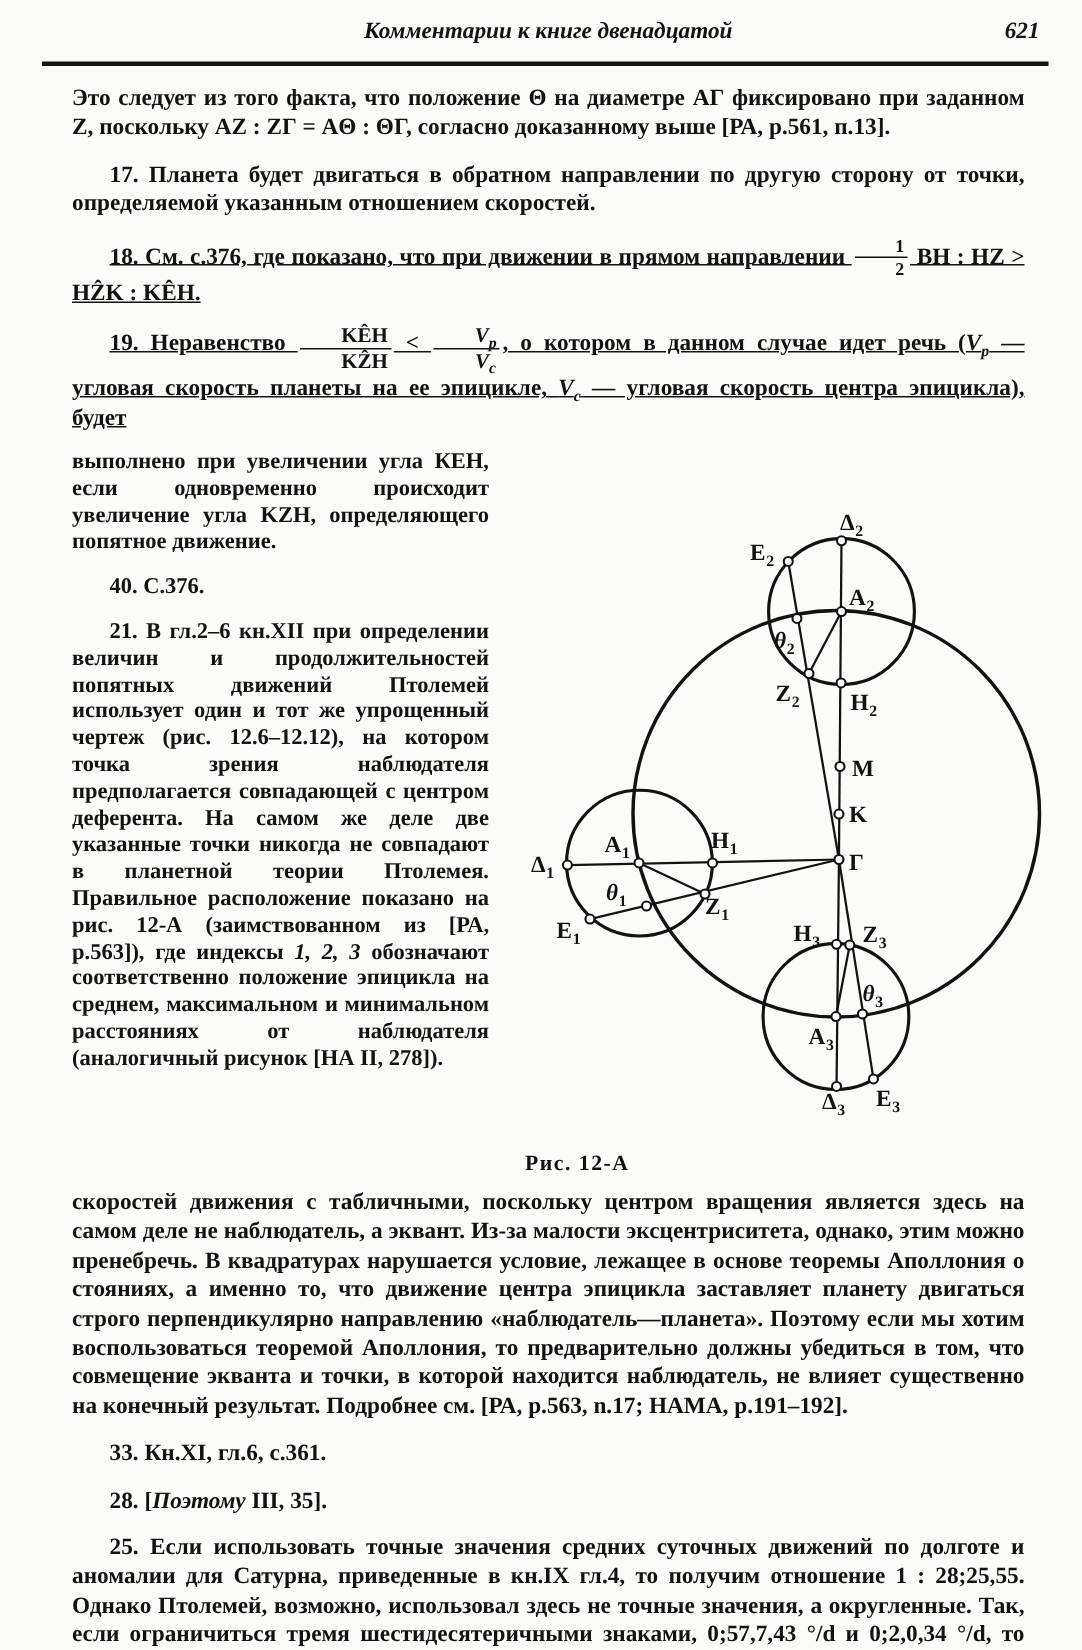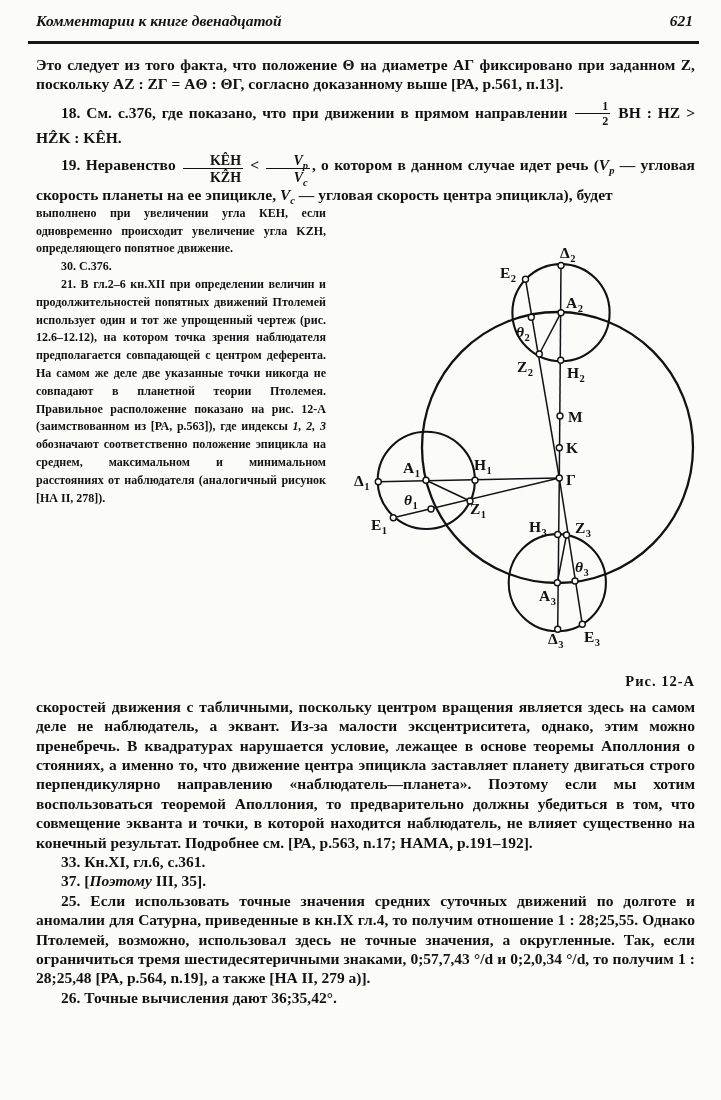--- a/index.html
+++ b/index.html
@@ -6,56 +6,56 @@
   body{
     width:721px;height:1100px;overflow:hidden;
     background:#fbfbf8;color:#121212;
     font-family:"Liberation Serif","DejaVu Serif",serif;
     font-weight:700;
     position:relative;
   }
   .page{padding:10px 26px 0 36px;}
   .header{position:relative;height:24px;margin-top:2px;}
   .header .title{
-    display:block;text-align:left;
+    display:block;text-align:center;
     font-style:italic;font-size:15.5px;font-weight:700;
   }
   .header .pagenum{
     position:absolute;right:2px;top:0;
     font-style:italic;font-size:15.5px;font-weight:700;text-align:center;
   }
   .rule{
     border:none;border-top:3px solid #161616;
     margin:5px 0 11px -8px;width:calc(100% + 12px);height:0;
   }
   p{
-    margin:0;text-align:justify;
+    margin:12px;text-align:justify;
     font-size:15.5px;line-height:19.4px;
   }
   p.indent{text-indent:25px;}
-  p.tight{font-size:12px;line-height:17.8px;}
-  p.mt{margin-top:6px;}
+  p.tight{font-size:15px;line-height:17.8px;}
+  p.mt{margin-top:6px;text-decoration:underline;}
   p.clearR{clear:right;}
   i{font-style:italic;}
   sub{font-size:10.5px;font-style:italic;line-height:0;}
   .frac{
     display:inline-block;vertical-align:-0.85em;text-align:center;
     line-height:1.08;font-size:14px;margin:0 2px;
   }
   .frac .num{display:block;border-bottom:1.5px solid #121212;padding:0 2px 0;}
   .frac .den{display:block;padding-top:1px;}
   .frac.small{font-size:12px;vertical-align:-0.6em;}
   .figure-float{
     float:right;width:345px;height:492px;
     padding-top:24px;box-sizing:border-box;
     margin-left:24px;
   }
   .figure-float svg{display:block;}
   .fig-caption{
-    text-align:right;font-size:14.5px;font-weight:700;
+    text-align:left;font-size:14.5px;font-weight:700;
     margin-top:12px;letter-spacing:1px;
   }
   .circ{fill:none;stroke:#121212;}
   .ln{stroke:#121212;stroke-width:1.5;}
   .pt{fill:#ffffff;stroke:#121212;stroke-width:1.4;}
   text.lbl{
     font-family:"Liberation Serif","DejaVu Serif",serif;
     font-weight:700;font-size:15.5px;fill:#121212;
   }
 </style>
@@ -63,20 +63,21 @@
 <body>
 
 <div class="page">
   <div class="header">
     <span class="title">Комментарии к книге двенадцатой</span>
     <span class="pagenum">621</span>
   </div>
   <hr class="rule">
   <div id="text-flow">
       <p><span>Это следует из того факта, что положение Θ на диаметре АГ фиксировано при заданном Z, поскольку AZ : ZГ = АΘ : ΘГ, согласно доказанному выше [РА, p.561, п.13].</span></p>
+      <p class="indent"><span>17. Планета будет двигаться в обратном направлении по другую сторону от точки, определяемой указанным отношением скоростей.</span></p>
       <p class="indent mt"><span>18. См. с.376, где показано, что при движении в прямом направлении </span><span class="frac small"><span class="num"><span>1</span></span><span class="den"><span>2</span></span></span><span> BH : HZ &gt; HẐK : KÊH.</span></p>
       <p class="indent mt"><span>19. Неравенство </span><span class="frac"><span class="num"><span>KÊH</span></span><span class="den"><span>KẐH</span></span></span><span> &lt; </span><span class="frac"><span class="num"><i>V</i><sub>p</sub></span><span class="den"><i>V</i><sub>c</sub></span></span><span>, о котором в данном случае идет речь (</span><i>V</i><sub>p</sub><span> — угловая скорость планеты на ее эпицикле, </span><i>V</i><sub>c</sub><span> — угловая скорость центра эпицикла), будет</span></p>
       <div class="figure-float" id="figure-float">
   <svg id="diagram-svg" width="345" height="432" viewBox="350 293 345 432">
           <circle class="circ" cx="557.5" cy="511.5" r="135.5" stroke-width="2.3"></circle>
           <circle class="circ" cx="561" cy="376.7" r="48.6" stroke-width="2.1"></circle>
           <circle class="circ" cx="426.3" cy="544.4" r="48.6" stroke-width="2.1"></circle>
           <circle class="circ" cx="557.3" cy="646.7" r="48.6" stroke-width="2.1"></circle>
           <line class="ln" x1="559.3" y1="542" x2="561" y2="328.3"></line>
           <line class="ln" x1="559.3" y1="542" x2="525.5" y2="343.3"></line>
@@ -126,21 +127,21 @@
           <text class="lbl" x="529" y="596"><tspan>H</tspan><tspan font-size="10.5" dy="4" dx="0.5" font-style="normal">3</tspan></text>
           <text class="lbl" x="575" y="597"><tspan>Z</tspan><tspan font-size="10.5" dy="4" dx="0.5" font-style="normal">3</tspan></text>
           <text class="lbl" x="575" y="636" font-style="italic"><tspan>θ</tspan><tspan font-size="10.5" dy="4" dx="0.5" font-style="normal">3</tspan></text>
           <text class="lbl" x="539" y="665"><tspan>A</tspan><tspan font-size="10.5" dy="4" dx="0.5" font-style="normal">3</tspan></text>
           <text class="lbl" x="548" y="708"><tspan>Δ</tspan><tspan font-size="10.5" dy="4" dx="0.5" font-style="normal">3</tspan></text>
           <text class="lbl" x="584" y="706"><tspan>E</tspan><tspan font-size="10.5" dy="4" dx="0.5" font-style="normal">3</tspan></text>
         </svg>
   <div class="fig-caption">Рис. 12-А</div>
 </div>
       <p class="tight"><span>выполнено при увеличении угла КЕН, если одновременно происходит увеличение угла KZH, определяющего попятное движение.</span></p>
-      <p class="indent tight"><span>30. С.376.</span></p>
+      <p class="indent tight"><span>40. С.376.</span></p>
       <p class="indent tight"><span>21. В гл.2–6 кн.XII при определении величин и продолжительностей попятных движений Птолемей использует один и тот же упрощенный чертеж (рис. 12.6–12.12), на котором точка зрения наблюдателя предполагается совпадающей с центром деферента. На самом же деле две указанные точки никогда не совпадают в планетной теории Птолемея. Правильное расположение показано на рис. 12-А (заимствованном из [РА, p.563]), где индексы </span><i>1, 2, 3</i><span> обозначают соответственно положение эпицикла на среднем, максимальном и минимальном расстояниях от наблюдателя (аналогичный рисунок [НА II, 278]).</span></p>
       <p class="clearR"><span>скоростей движения с табличными, поскольку центром вращения является здесь на самом деле не наблюдатель, а эквант. Из-за малости эксцентриситета, однако, этим можно пренебречь. В квадратурах нарушается условие, лежащее в основе теоремы Аполлония о стояниях, а именно то, что движение центра эпицикла заставляет планету двигаться строго перпендикулярно направлению «наблюдатель—планета». Поэтому если мы хотим воспользоваться теоремой Аполлония, то предварительно должны убедиться в том, что совмещение экванта и точки, в которой находится наблюдатель, не влияет существенно на конечный результат. Подробнее см. [РА, p.563, n.17; НАМА, p.191–192].</span></p>
       <p class="indent"><span>33. Кн.XI, гл.6, с.361.</span></p>
-      <p class="indent"><span>37. [</span><i>Поэтому</i><span> III, 35].</span></p>
+      <p class="indent"><span>28. [</span><i>Поэтому</i><span> III, 35].</span></p>
       <p class="indent"><span>25. Если использовать точные значения средних суточных движений по долготе и аномалии для Сатурна, приведенные в кн.IX гл.4, то получим отношение 1 : 28;25,55. Однако Птолемей, возможно, использовал здесь не точные значения, а округленные. Так, если ограничиться тремя шестидесятеричными знаками, 0;57,7,43 °/d и 0;2,0,34 °/d, то получим 1 : 28;25,48 [РА, p.564, n.19], а также [НА II, 279 а)].</span></p>
       <p class="indent"><span>26. Точные вычисления дают 36;35,42°.</span></p>
     </div>
 </div>
 
 </body></html>

